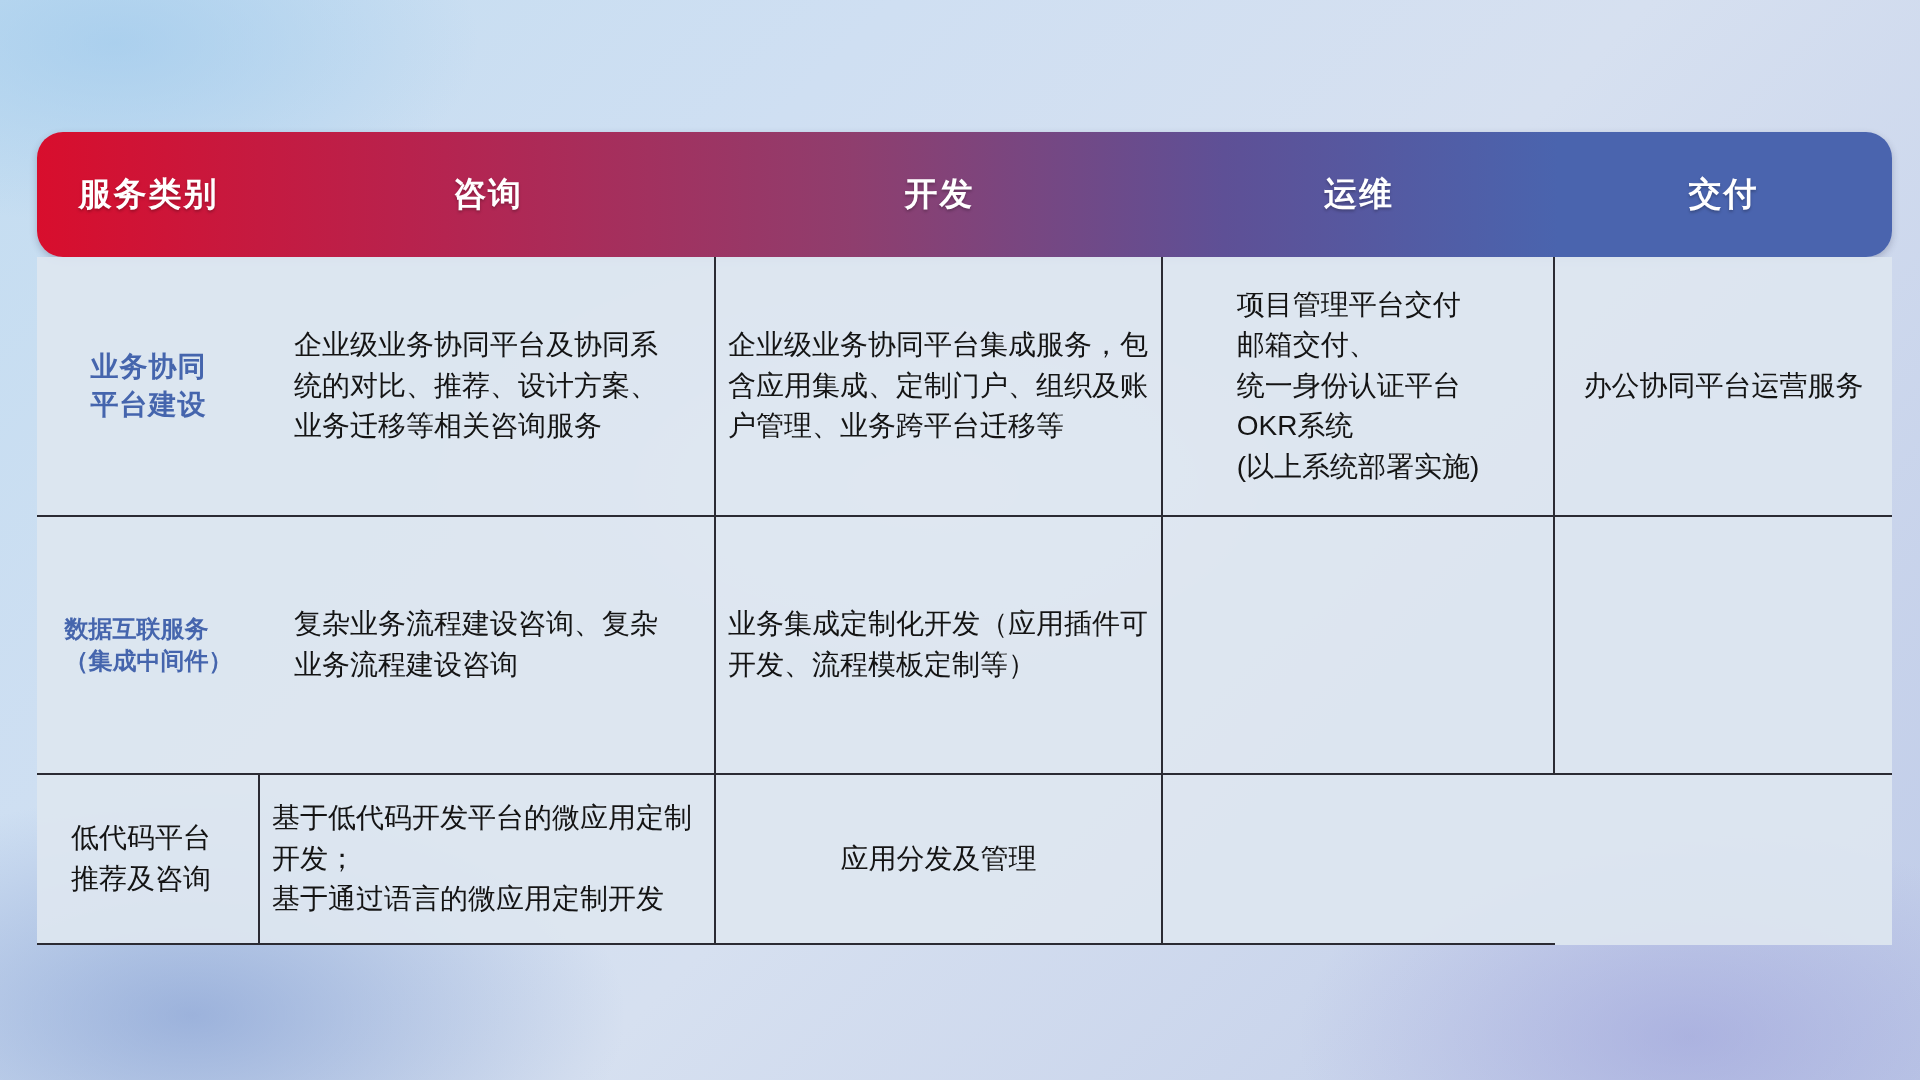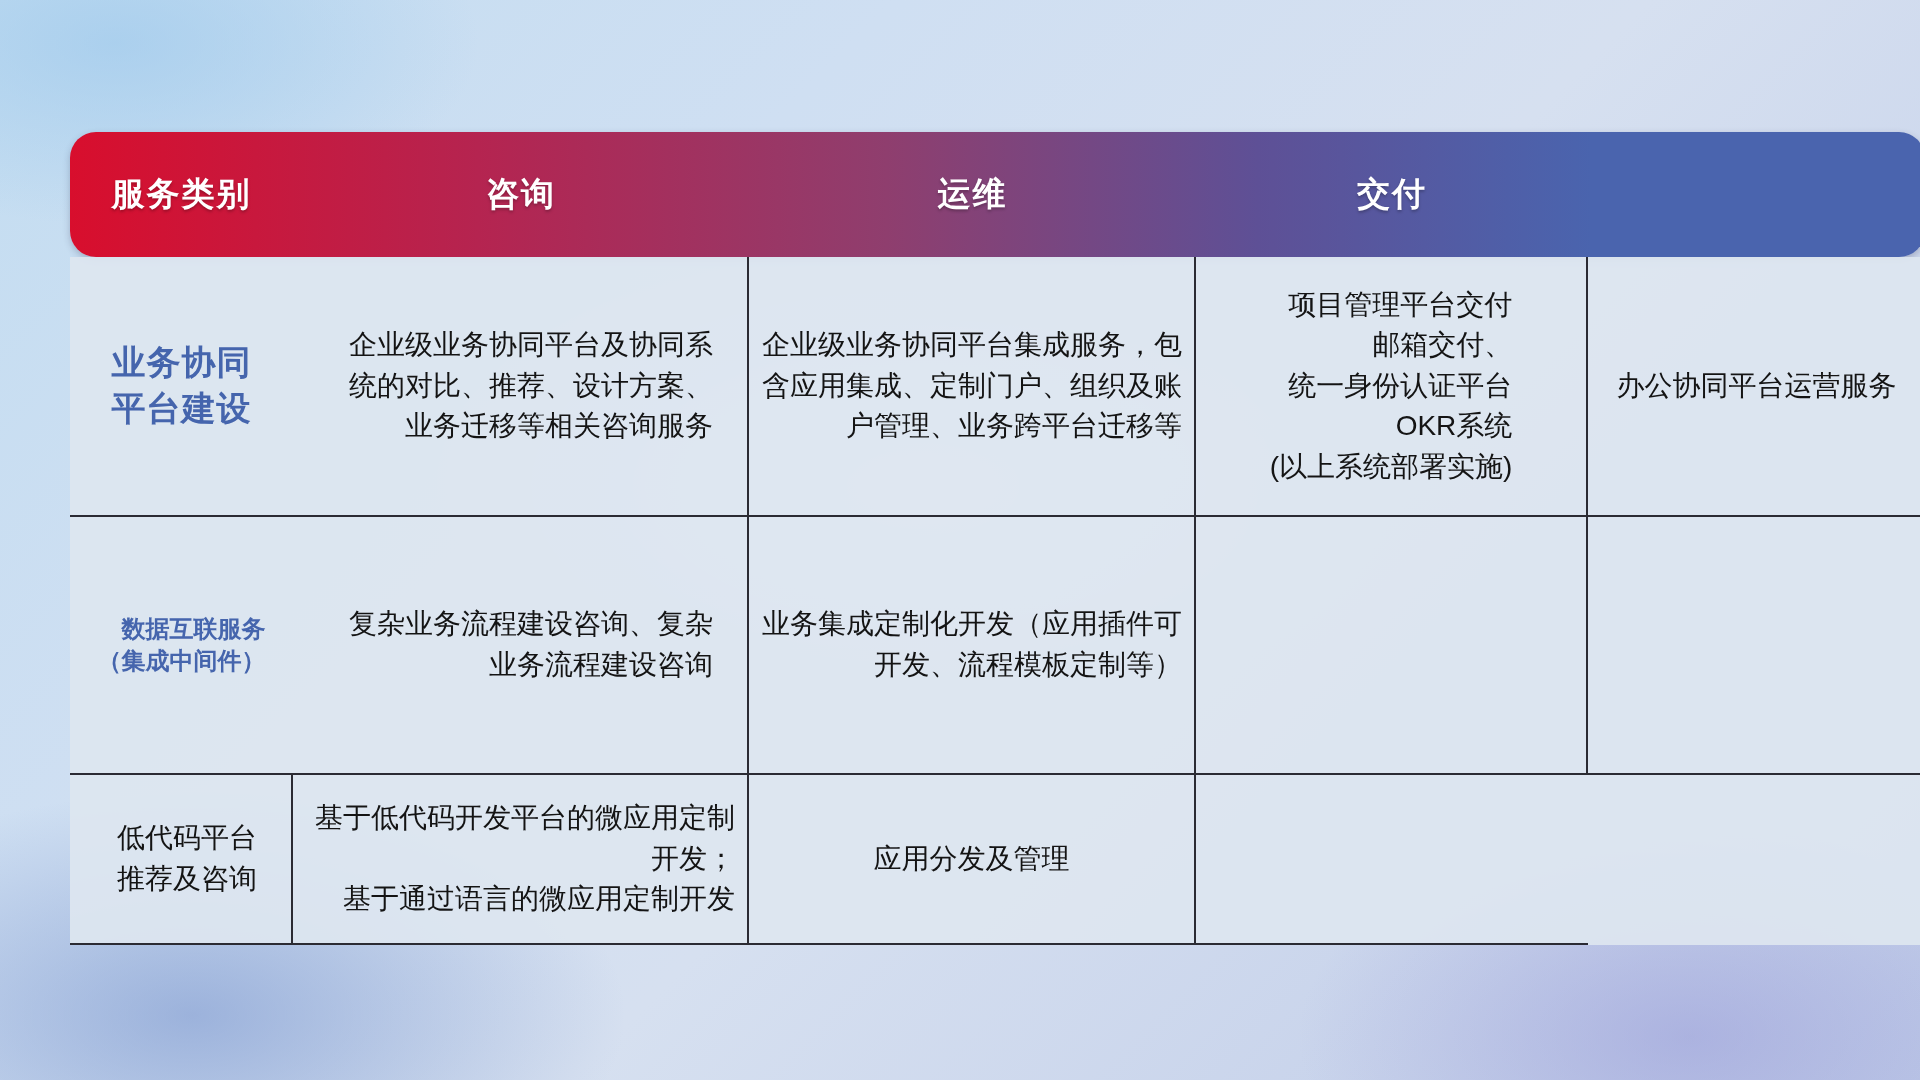--- a/index.html
+++ b/index.html
@@ -6,21 +6,21 @@
   html, body { width: 1920px; height: 1080px; overflow: hidden; }
   body {
     font-family: "Liberation Sans", "DejaVu Sans", sans-serif;
     background:
       radial-gradient(620px 320px at 10% 94%, rgba(120,148,205,0.60), transparent 70%),
       radial-gradient(560px 300px at 88% 96%, rgba(148,150,214,0.50), transparent 70%),
       radial-gradient(760px 380px at 48% 45%, rgba(255,255,255,0.55), transparent 65%),
       radial-gradient(520px 260px at 6% 4%, rgba(160,202,236,0.70), transparent 70%),
       linear-gradient(135deg, #c3ddf1 0%, #cfdff2 30%, #d6e0f0 55%, #bfcbe8 100%);
   }
-  .stage { position: relative; width: 1676px; height: 1080px; margin-left: 33px; }
+  .stage { position: relative; width: 1676px; height: 1080px; }
 
   .svc-table {
     position: absolute;
     left: 37px; top: 132px;
     width: 1855px;
   }
 
   .thead {
     display: grid;
     grid-template-columns: 223px 456px 447px 392px 337px;
@@ -48,50 +48,51 @@
   .tbody {
     display: grid;
     grid-template-columns: 223px 456px 447px 392px 337px;
     grid-template-rows: 260px 258px 170px;
     background: rgba(221, 230, 240, 0.92);
   }
   .cell {
     display: flex;
     align-items: center;
     justify-content: center;
-    text-align: right;
+    text-align: left;
     border-bottom: 2px solid var(--grid-line-color, #2b2b33);
     color: var(--body-text-color, #141414);
     font-size: 28px;
     line-height: 1.45;
     white-space: pre-line;
     padding: 6px 16px;
   }
   .cell.vline { border-right: 2px solid var(--grid-line-color, #2b2b33); }
   .cell.consulting { padding: 6px 34px; }
   .cell.development { padding: 6px 12px; }
   .cell.category {
     color: var(--category-text-color, #4565ad);
     font-weight: bold;
-    font-size: 34px;
+    font-size: 28px;
     line-height: 1.35;
     letter-spacing: 1px;
     padding: 6px 2px;
   }
   .cell.category.cat-small { font-size: 24px; letter-spacing: 0; }
 </style>
 </head>
 <body>
 
 <div class="stage">
   <div class="svc-table">
 
     <div class="thead">
       <div class="th">服务类别</div>
       <div class="th">咨询</div>
+      <div class="th">开发</div>
       <div class="th">运维</div>
       <div class="th">交付</div>
     </div>
 
     <div class="tbody">
 
       <div class="cell category">业务协同
 平台建设</div>
       <div class="cell consulting vline">企业级业务协同平台及协同系统的对比、推荐、设计方案、业务迁移等相关咨询服务</div>
       <div class="cell development vline">企业级业务协同平台集成服务，包含应用集成、定制门户、组织及账户管理、业务跨平台迁移等</div>

